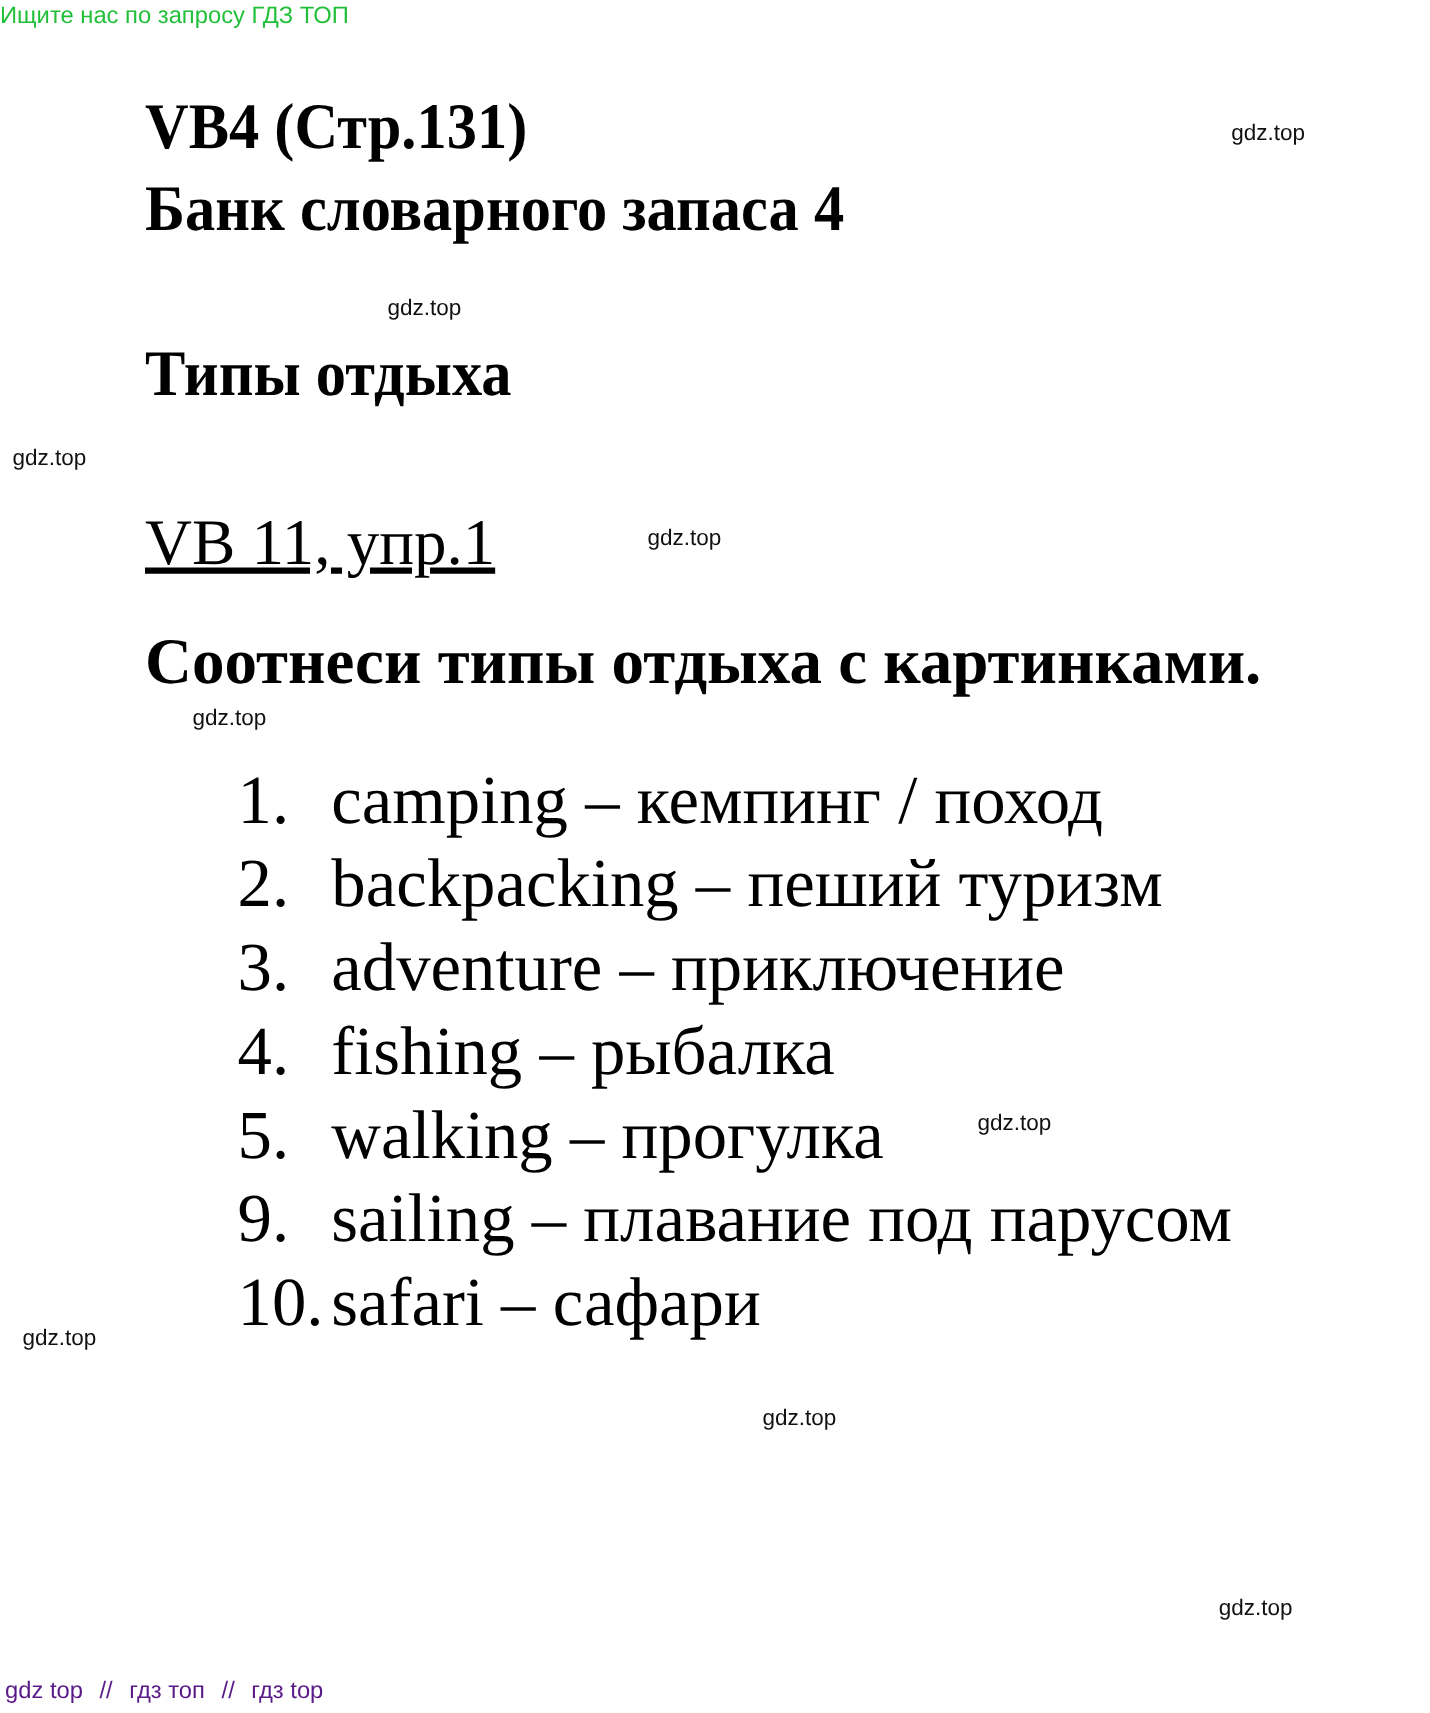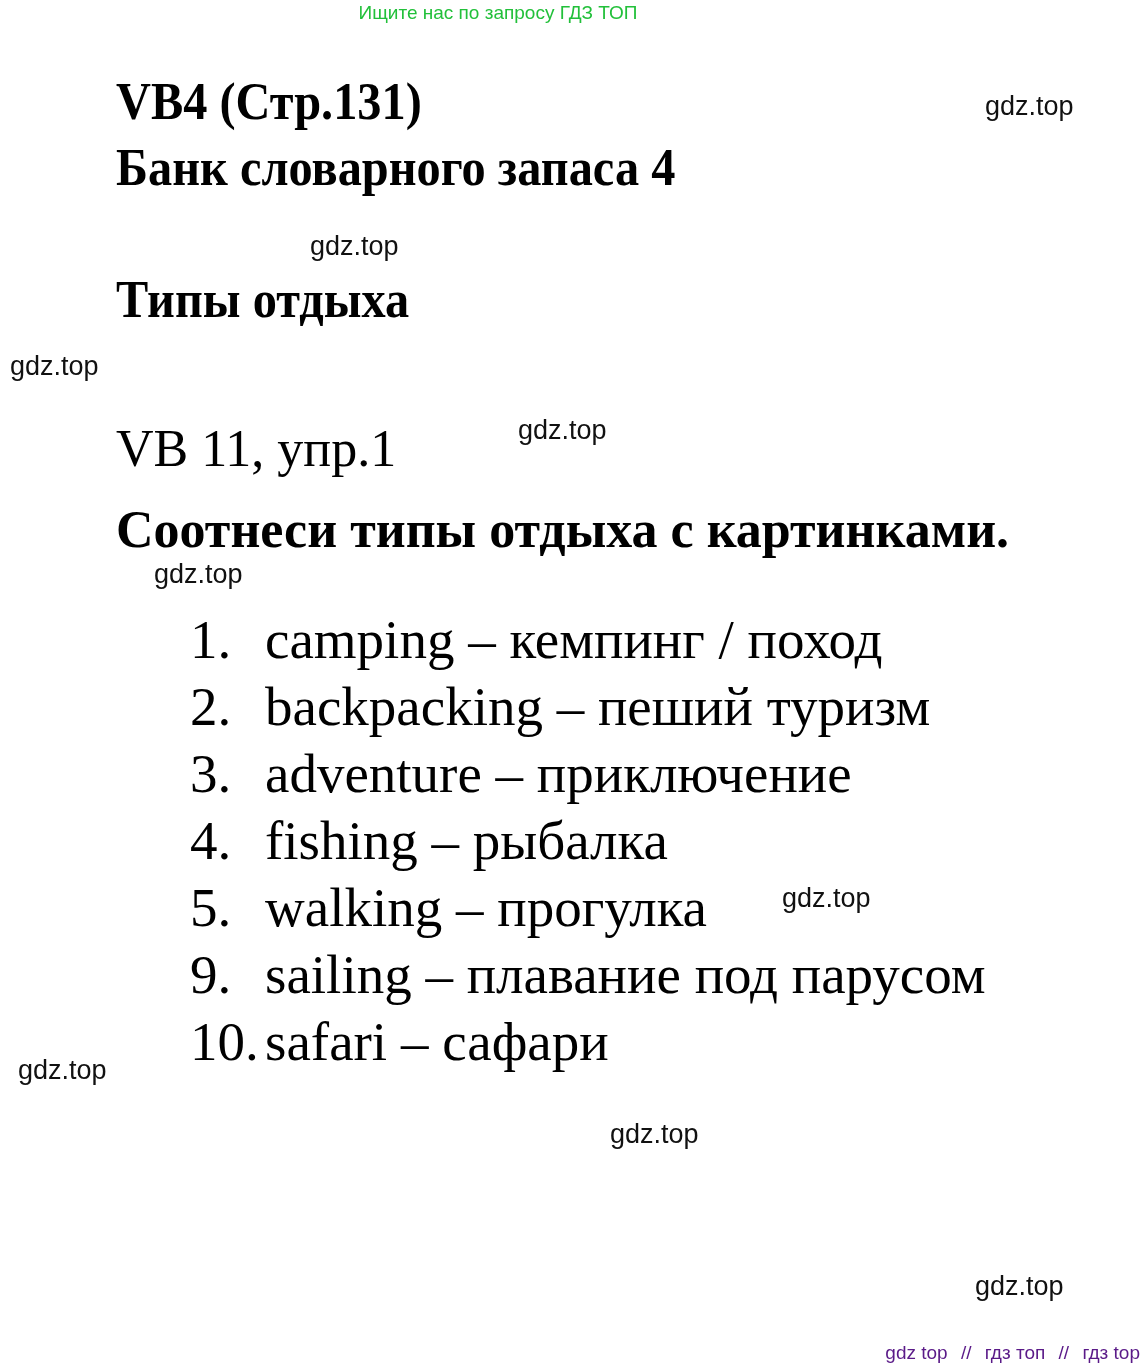--- a/index.html
+++ b/index.html
@@ -1,55 +1,55 @@
 <!DOCTYPE html>
 <html><head>
 <meta charset="utf-8">
 <style>
   html, body { margin: 0; padding: 0; }
   body {
     width: 1144px; height: 1370px; background: #ffffff; position: relative; overflow: hidden;
     font-family: "Liberation Serif", serif; color: #000;
   }
   .top-banner {
-    position: absolute; top: 0; left: 12px; width: 972px; text-align: center;
+    position: absolute; top: 0; left: 0; width: 972px; 
     font-family: "Liberation Sans", sans-serif; font-size: 19px; color: #22c03a; line-height: 26px;
   }
   .bottom-banner {
-    position: absolute; top: 1340px; left: 0; width: 1144px; text-align: right;
+    position: absolute; top: 1340px; left: 0; width: 1144px; text-align: left;
     font-family: "Liberation Sans", sans-serif; font-size: 19px; color: #5a1a88; line-height: 26px;
   }
   .bottom-banner span { margin: 0 4px; }
   .h1 {
     position: absolute; left: 116px; font-weight: bold; font-size: 52px; line-height: 60px;
     transform: scaleX(0.93); transform-origin: left center; white-space: nowrap;
   }
   .sub {
     position: absolute; left: 116px; font-size: 52px; line-height: 60px; white-space: nowrap;
   }
   .wm {
-    position: absolute; font-family: "Liberation Sans", sans-serif; font-size: 27px; color: #111; line-height: 32px;
+    position: absolute; font-family: "Liberation Sans", sans-serif; font-size: 18px; color: #111; line-height: 32px;
   }
   .list { position: absolute; left: 190px; top: 606px; margin: 0; padding: 0; list-style: none; }
   .list li {
     height: 67px; font-size: 55px; line-height: 67px; white-space: nowrap; position: relative;
   }
   .list .num { display: inline-block; width: 75px; }
   .list .txt { }
 </style>
 </head>
 <body>
 
 <div class="top-banner">Ищите нас по запросу ГДЗ ТОП</div>
 
 <div class="h1" style="top:72px;">VB4 (Стр.131)</div>
 <div class="h1" style="top:138px;">Банк словарного запаса 4</div>
 <div class="h1" style="top:270px;">Типы отдыха</div>
 
-<div class="sub" style="top:419px;">VB 11, упр.1</div>
+<div class="sub" style="top:405px;text-decoration:underline;">VB 11, упр.1</div>
 <div class="sub" style="top:500px;font-weight:bold;">Соотнеси типы отдыха с картинками.</div>
 
 <div class="wm" style="left:985px; top:90px;">gdz.top</div>
 <div class="wm" style="left:310px; top:230px;">gdz.top</div>
 <div class="wm" style="left:10px; top:350px;">gdz.top</div>
 <div class="wm" style="left:518px; top:414px;">gdz.top</div>
 <div class="wm" style="left:154px; top:558px;">gdz.top</div>
 <div class="wm" style="left:782px; top:882px;">gdz.top</div>
 <div class="wm" style="left:18px; top:1054px;">gdz.top</div>
 <div class="wm" style="left:610px; top:1118px;">gdz.top</div>

